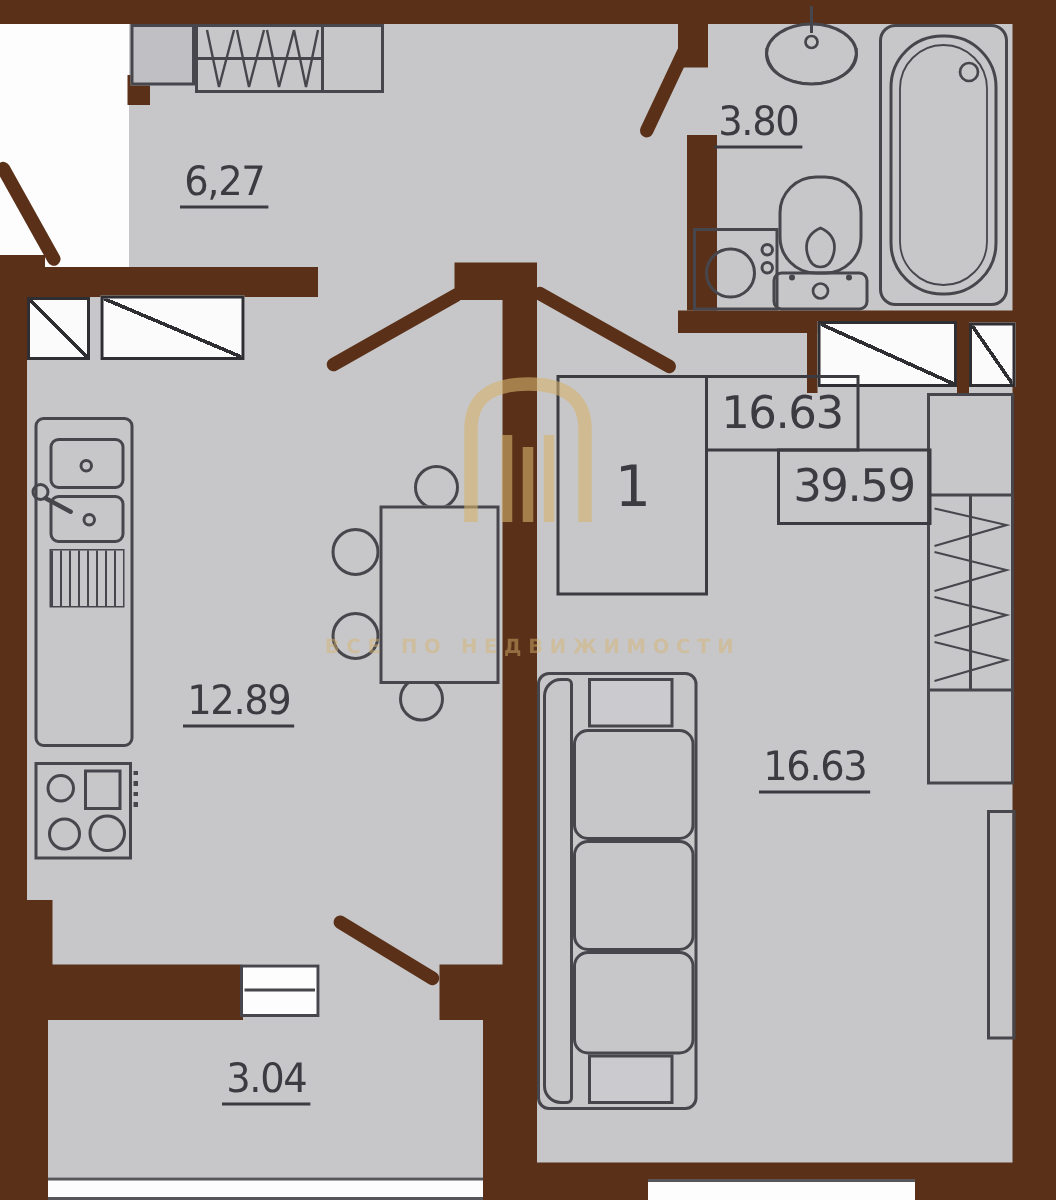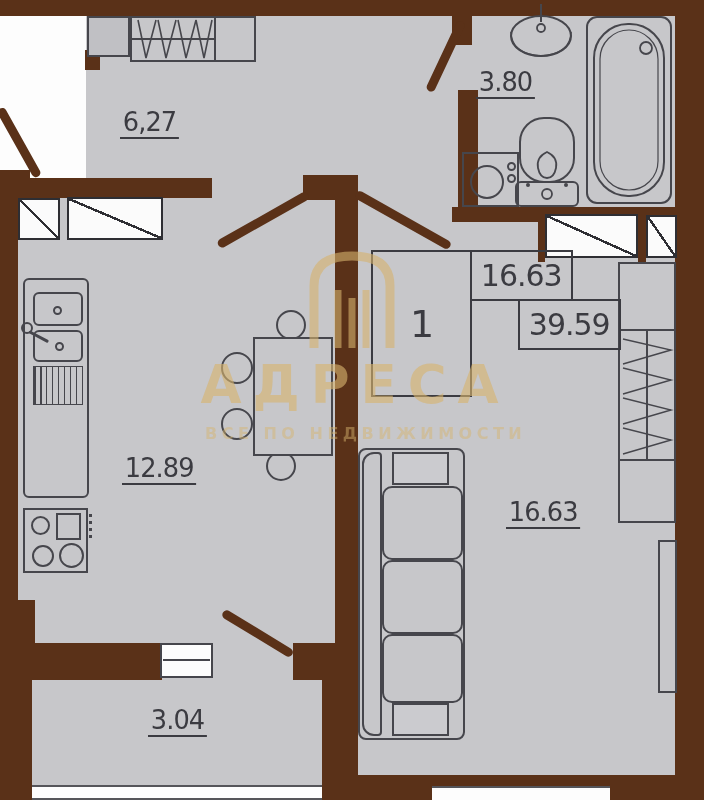--- a/index.html
+++ b/index.html
@@ -164,16 +164,15 @@
   </div>
 
   <div style="position:absolute;left:302px;top:248px;width:100px;height:104px;opacity:.6;">
     <svg width="100" height="104" viewBox="0 0 100 104">
       <path d="M12,100 L12,38 Q12,8 50,8 Q88,8 88,38 L88,100" fill="none" stroke="#d6b36e" stroke-width="9"></path>
       <line x1="36" y1="42" x2="36" y2="100" stroke="#d6b36e" stroke-width="7"></line>
       <line x1="50" y1="50" x2="50" y2="100" stroke="#d6b36e" stroke-width="7"></line>
       <line x1="64" y1="42" x2="64" y2="100" stroke="#d6b36e" stroke-width="7"></line>
     </svg>
   </div>
-  <div class="wm" style="left:185px;top:354px;width:340px;font-size:53px;letter-spacing:11px;">АДРЕСА</div>
-  <div class="wm" style="left:205px;top:424px;width:300px;font-size:16px;letter-spacing:4.5px;font-weight:bold;color:rgba(214,179,110,.48);">ВСЕ ПО НЕДВИЖИМОСТИ</div>
+  <div class="wm" style="left:205px;top:424px;width:300px;font-size:13px;letter-spacing:4.5px;font-weight:bold;color:rgba(214,179,110,.48);">ВСЕ ПО НЕДВИЖИМОСТИ</div>
 
 </div>
 
 </body></html>

